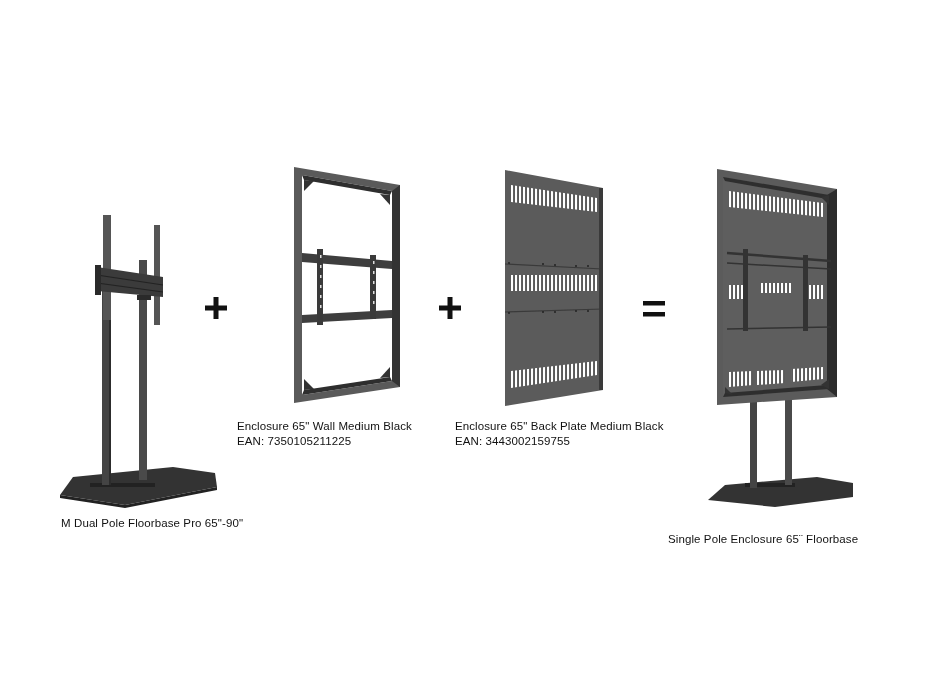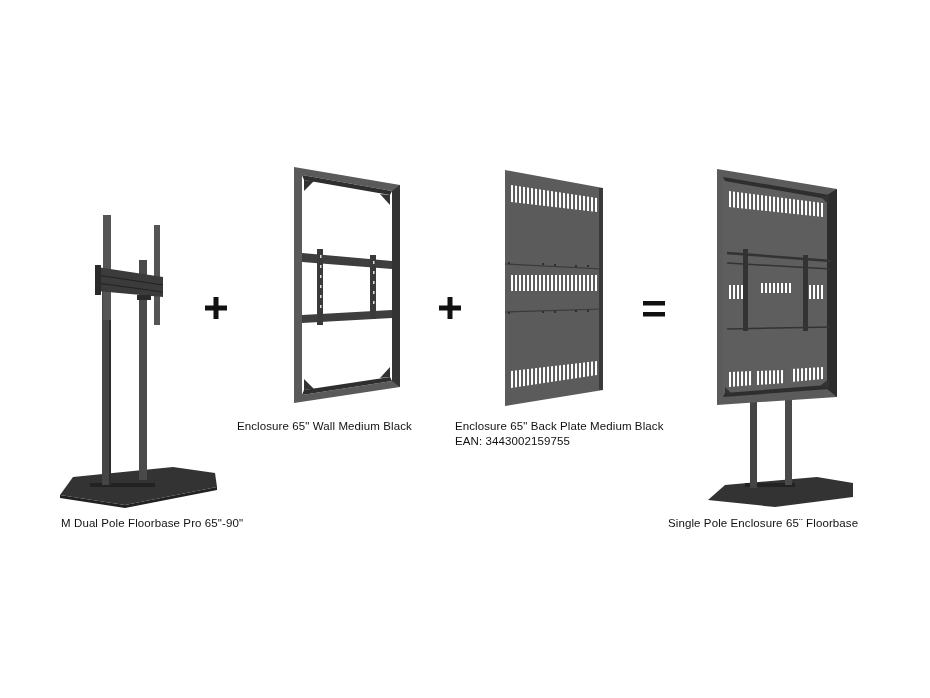--- a/index.html
+++ b/index.html
@@ -171,22 +171,23 @@
     <path d="M20 228 L28 230 L20 222 Z" fill="#333"></path>
   </svg>
 </div>
 
 <div class="caption" style="left:61px; top:516px;">
   <div>M Dual Pole Floorbase Pro 65"-90"</div>
 </div>
 
 <div class="caption" style="left:237px; top:419px;">
   <div>Enclosure 65" Wall Medium Black</div>
+  <div>EAN: 7350105211225</div>
 </div>
 
 <div class="caption" style="left:455px; top:419px;">
   <div>Enclosure 65" Back Plate Medium Black</div>
   <div>EAN: 3443002159755</div>
 </div>
 
-<div class="caption" style="left:668px; top:516px;">
+<div class="caption" style="left:668px; top:532px;">
   <div>Single Pole Enclosure 65¨ Floorbase</div>
 </div>
 
 </body></html>

